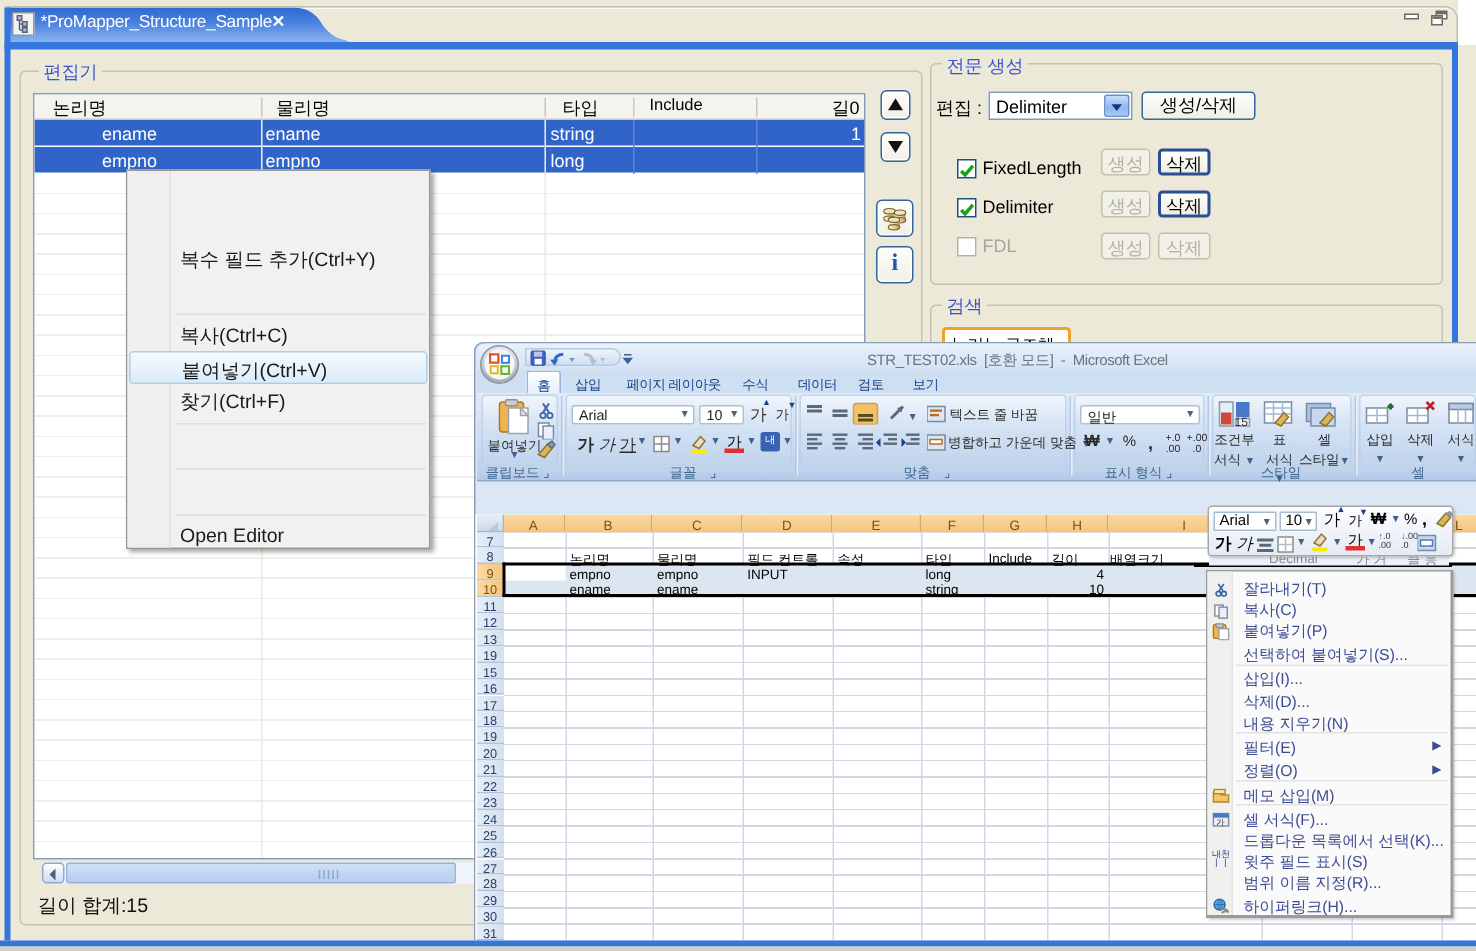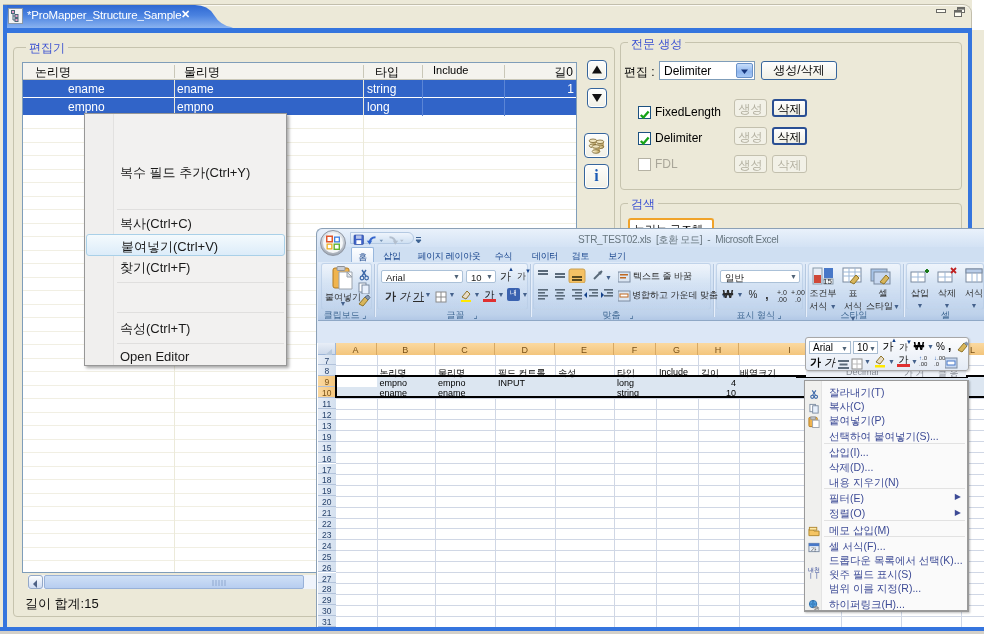--- a/index.html
+++ b/index.html
@@ -229,21 +229,20 @@
 
 <div class="menu" id="pmenu" style="left:84px; top:113px; width:203px; height:253px;">
   <div class="gutter"></div>
   <div class="mitem" style="top:47px;">복수 필드 추가(Ctrl+Y)</div>
   <div class="msep" style="top:95px;"></div>
   <div class="mitem" style="top:98px;">복사(Ctrl+C)</div>
   <div class="mitem" style="top:120px; background:linear-gradient(#f4fafd,#dcecf9); border:1px solid #a9d0e8; border-radius:3px;">붙여넣기(Ctrl+V)</div>
   <div class="mitem" style="top:142px;">찾기(Ctrl+F)</div>
   <div class="msep" style="top:168px;"></div>
   <div class="msep" style="top:198px;"></div>
-  <div class="mitem" style="top:203px;">속성(Ctrl+T)</div>
   <div class="msep" style="top:229px;"></div>
   <div class="mitem" style="top:232px;">Open Editor</div>
 </div>
 
 <div id="xl">
   <div id="xl-title">
     <div class="ttext">STR_TEST02.xls&nbsp; [호환 모드]&nbsp; -&nbsp; Microsoft Excel</div>
   </div>
 
   <div class="abs" style="left:3px; top:1px; width:26px; height:26px; border-radius:50%; background:radial-gradient(circle at 50% 30%,#ffffff,#d8dde3 45%,#9aa2ae 85%,#7d8590); border:1px solid #8d94a0; z-index:5;">

